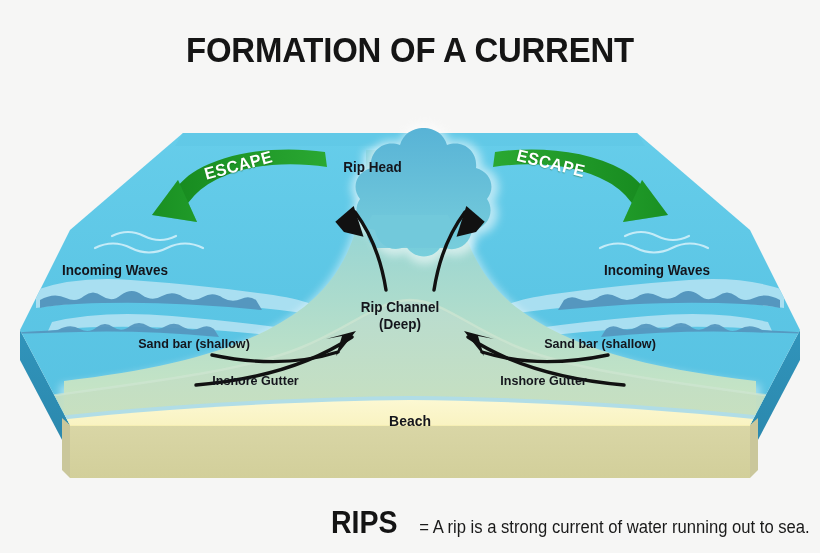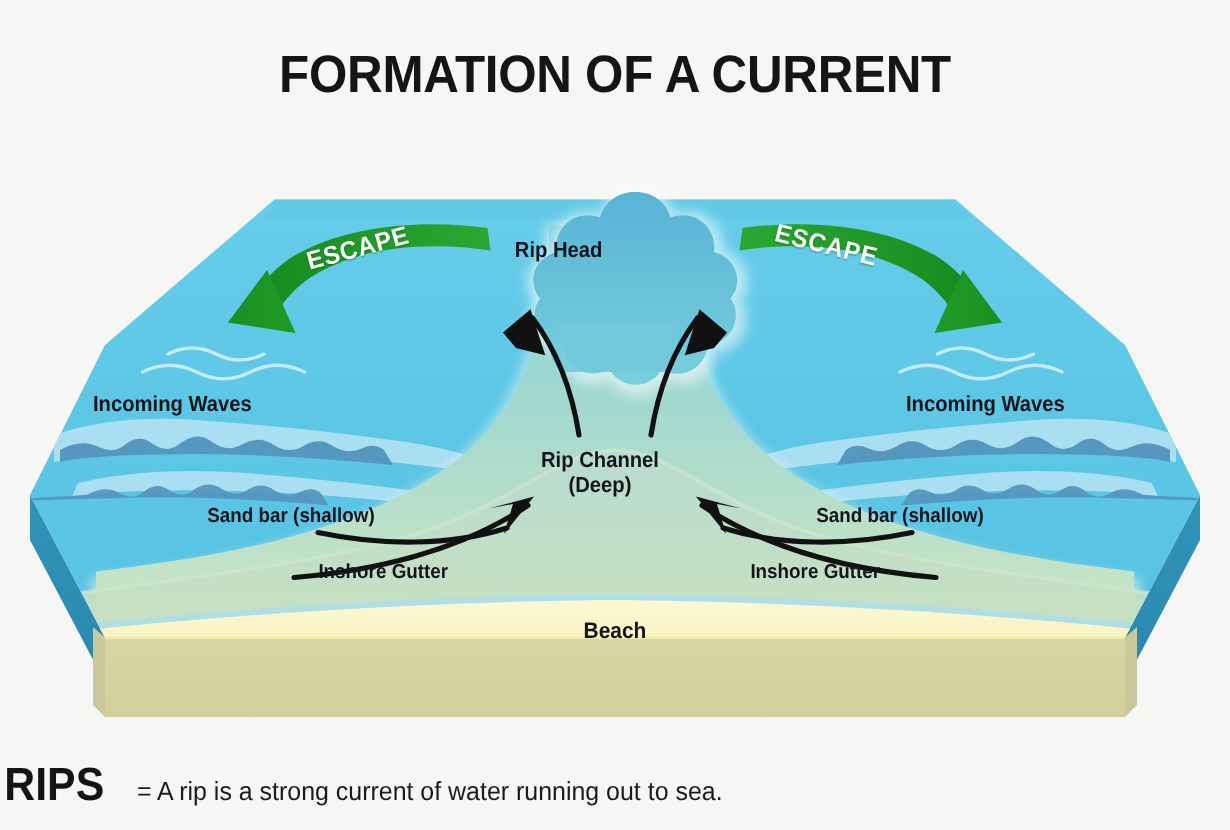--- a/index.html
+++ b/index.html
@@ -14,21 +14,21 @@
 
   .ttl{
     position:absolute;left:0;top:30px;width:820px;text-align:center;
     font-size:35px;font-weight:bold;color:#151515;
     letter-spacing:-0.2px;
     font-family:"Liberation Sans", sans-serif;
     transform:scaleX(0.94);
   }
 
   .cap{
-    position:absolute;left:0;top:505px;width:820px;text-align:left;
+    position:absolute;left:0;top:505px;width:820px;text-align:right;
     white-space:nowrap;
   }
   .cap .rips{
     font-size:31px;font-weight:bold;color:#141414;
     letter-spacing:0px;display:inline-block;vertical-align:baseline;
     transform:scaleX(0.92);
   }
   .cap .eq{
     font-size:17.5px;color:#1a1a1a;display:inline-block;
     vertical-align:baseline;margin-left:9px;

